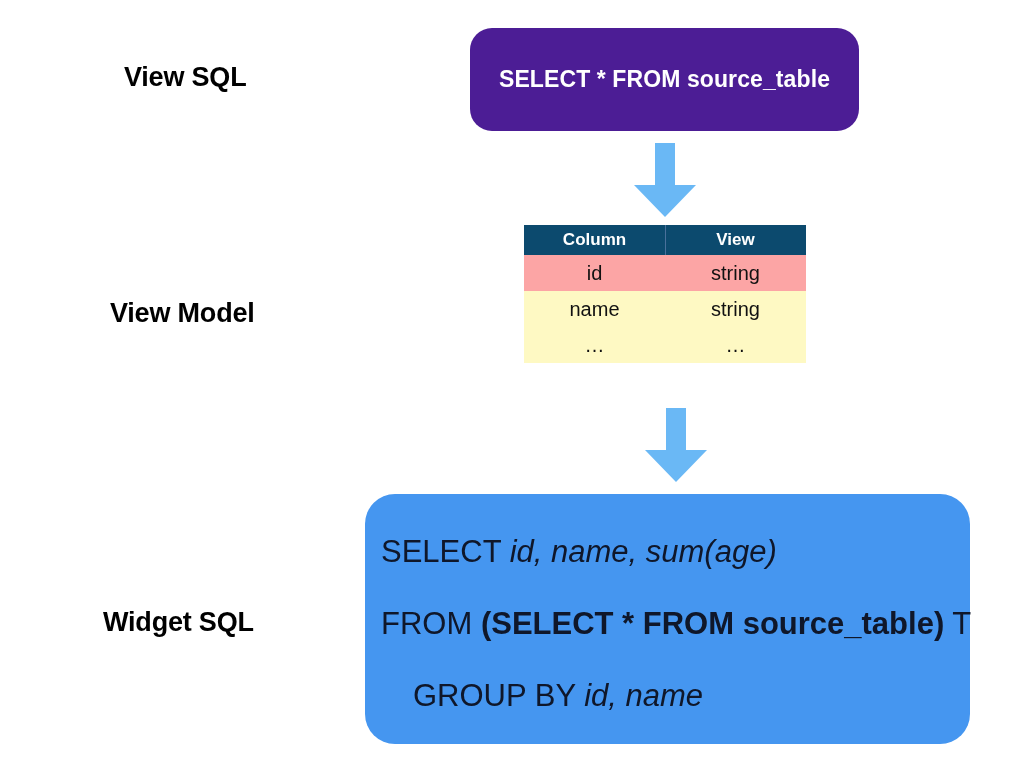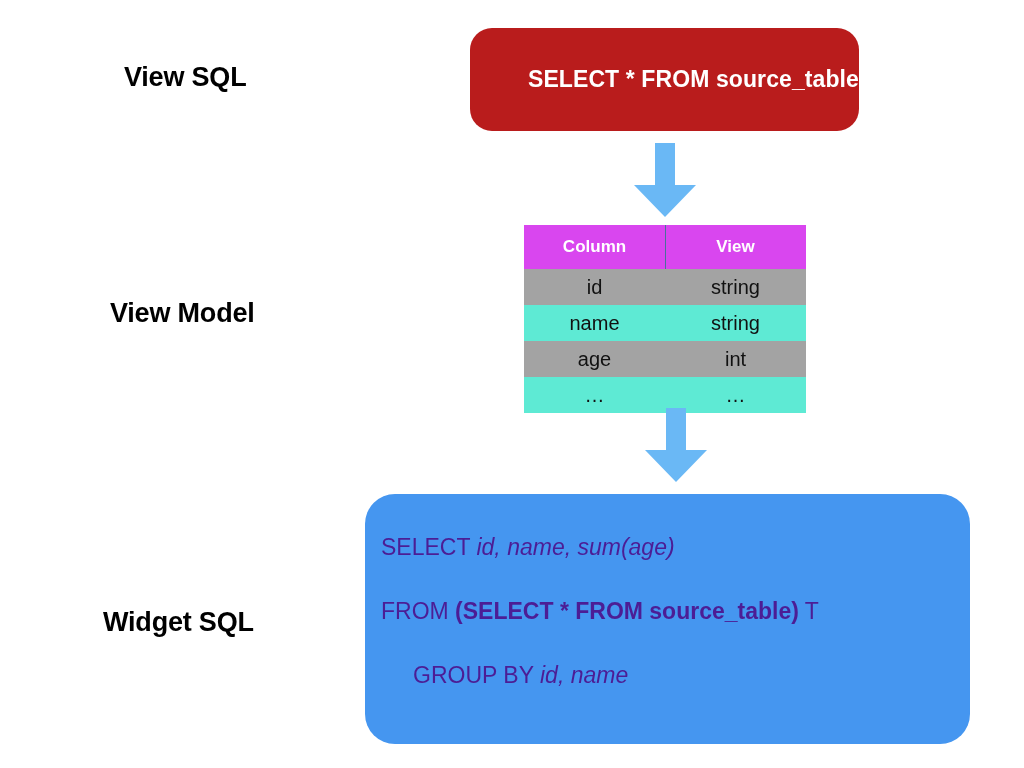--- a/index.html
+++ b/index.html
@@ -33,25 +33,25 @@
   #label-view-model { left: 110px; top: 298px; }
   #label-widget-sql { left: 103px; top: 607px; }
 
   
   #view-sql-box {
     position: absolute;
     left: 470px;
     top: 28px;
     width: 389px;
     height: 103px;
-    background: #b91c1c;
+    background: #4c1d95;
     border-radius: 22px;
     display: flex;
     align-items: center;
-    justify-content: flex-end;
+    justify-content: center;
   }
   #view-sql-box .sql-text {
     color: #ffffff;
     font-size: 23px;
     font-weight: bold;
     letter-spacing: 0.1px;
     white-space: nowrap;
   }
 
   
@@ -67,57 +67,57 @@
   
   #view-model-table {
     position: absolute;
     left: 524px;
     top: 225px;
     width: 282px;
     border-collapse: collapse;
     table-layout: fixed;
   }
   #view-model-table th {
-    background: #d946ef;
+    background: #0c4a6e;
     color: #ffffff;
     font-size: 17px;
     font-weight: bold;
-    height: 44px;
+    height: 30px;
     text-align: center;
     padding: 0;
   }
   #view-model-table th.col-head-type {
     box-shadow: inset 1px 0 0 #4a719b;
   }
   #view-model-table td {
     font-size: 20px;
     color: #111111;
     height: 36px;
     text-align: center;
     padding: 0;
     font-weight: normal;
   }
-  #view-model-table tr.row-odd td  { background: #a3a3a3; }
-  #view-model-table tr.row-even td { background: #5eead4; }
+  #view-model-table tr.row-odd td  { background: #fca5a5; }
+  #view-model-table tr.row-even td { background: #fef9c3; }
 
   
   #widget-sql-box {
     position: absolute;
     left: 365px;
     top: 494px;
     width: 605px;
     height: 250px;
     background: #4596f0;
     border-radius: 30px;
     padding: 42px 0 0 16px;
     box-sizing: border-box;
   }
   #widget-sql-box .sql-line {
-    color: #4c1d95;
-    font-size: 23px;
+    color: #0f172a;
+    font-size: 31px;
     line-height: 1;
     margin-bottom: 41px;
     white-space: nowrap;
     font-weight: normal;
   }
   #widget-sql-box .sql-line:last-child { margin-bottom: 0; margin-left: 32px; }
   .kw   { font-style: normal; font-weight: normal; }
   .ital { font-style: italic; font-weight: normal; }
   .bold { font-style: normal; font-weight: bold; text-align: right; }
 </style>
@@ -151,24 +151,20 @@
     </thead>
     <tbody>
       <tr class="row-odd">
         <td>id</td>
         <td>string</td>
       </tr>
       <tr class="row-even">
         <td>name</td>
         <td>string</td>
       </tr>
-      <tr class="row-odd">
-        <td>age</td>
-        <td>int</td>
-      </tr>
       <tr class="row-even">
         <td>…</td>
         <td>…</td>
       </tr>
     </tbody>
   </table>
 
   <div class="arrow" id="arrow-bottom">
     <svg viewBox="0 0 62 74" xmlns="http://www.w3.org/2000/svg">
       <polygon points="21,0 41,0 41,42 62,42 31,74 0,42 21,42" fill="#6ab8f5"></polygon>

